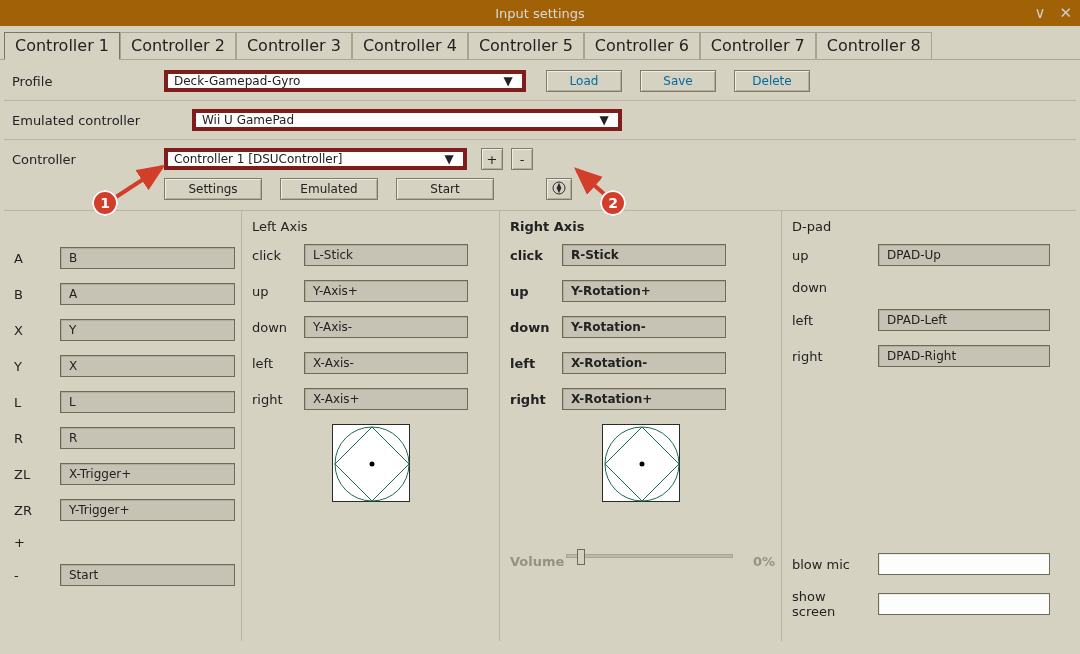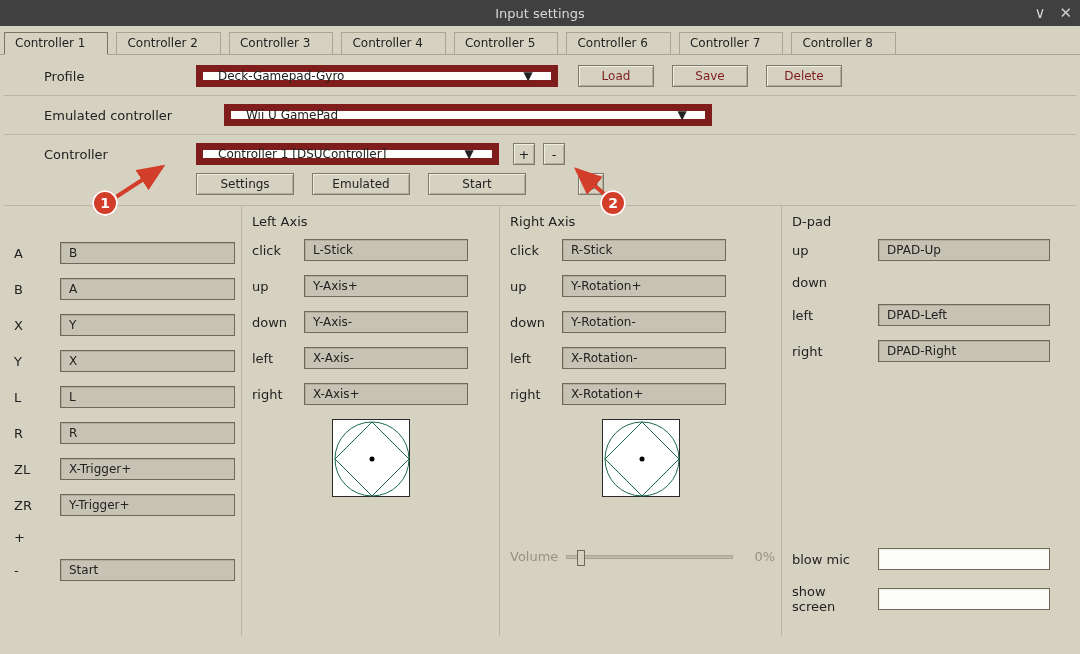--- a/index.html
+++ b/index.html
@@ -6,21 +6,21 @@
   html, body { margin: 0; padding: 0; }
   body {
     font-family: "DejaVu Sans", "Liberation Sans", Arial, sans-serif;
     font-size: 12px;
     background: #d6d2c2;
     color: #222;
     width: 1080px;
   }
   
   .titlebar {
-    background: #404040;
+    background: #a16207;
     color: #d9d9d9;
     height: 26px;
     display: flex;
     align-items: center;
     justify-content: center;
     position: relative;
   }
   .titlebar .title { font-size: 13px; }
   .titlebar .win-controls {
     position: absolute;
@@ -29,25 +29,25 @@
   }
   .titlebar .win-controls span { font-size: 15px; color: #cfcfcf; cursor: default; }
   
   .tabs {
     display: flex;
     padding: 6px 4px 0 4px;
     border-bottom: 1px solid #a9a596;
     background: #d6d2c2;
   }
   .tab {
-    padding: 3px 22px 4px 10px;
+    padding: 3px 10px 4px 10px;
     border: 1px solid #a9a596;
     border-bottom: none;
-    margin-right: 8px;
-    font-size: 12px;
+    margin-right: 0;
+    font-size: 16px;
     background: #d6d2c2;
     position: relative;
     cursor: default;
   }
   .tab.active {
     border-top: 1px solid #7a7666;
     border-left: 1px solid #7a7666;
     border-right: 1px solid #7a7666;
     background: #d6d2c2;
     z-index: 2;
@@ -55,69 +55,69 @@
     margin-bottom: -1px;
   }
   
   .panel { padding: 4px 4px 8px 4px; }
   .row {
     display: flex;
     align-items: center;
     padding: 6px 0;
   }
   .row-divider { border-bottom: 1px solid #b9b5a4; margin: 2px 0; }
-  .label { width: 160px; padding-left: 8px; font-size: 13px; margin-left: 32px; }
+  .label { width: 160px; padding-left: 8px; font-size: 13px; }
   .combo {
     height: 22px;
-    border: 7px solid #7f1d1d;
+    border: 4px solid #7f1d1d;
     background: #fdfdfb;
     display: inline-flex;
     align-items: center;
-    padding: 0 15px;
+    padding: 0 6px;
     font-size: 12px;
     position: relative;
   }
   .combo .arrow {
     margin-left: auto;
     width: 16px; text-align: center;
   }
   .btn {
     height: 22px;
     min-width: 76px;
     border: 1px solid #7f7b6b;
     background: #d6d2c2;
     display: inline-flex;
     align-items: center;
     justify-content: center;
     padding: 0 12px;
     font-size: 12px;
     box-shadow: inset 1px 1px 0 #efeee5, inset -1px -1px 0 #b2ad9b;
   }
-  .btn[data-disabled="true"] { color: #7f1d1d; }
+  .btn[data-disabled="true"] { color: #0369a1; }
   .smallbtn {
     height: 22px; width: 22px;
     border: 1px solid #7f7b6b;
     background: #d6d2c2;
     display: inline-flex;
     align-items: center;
     justify-content: center;
     box-shadow: inset 1px 1px 0 #efeee5, inset -1px -1px 0 #b2ad9b;
     font-size: 13px;
   }
   
   .maparea {
     display: flex;
     border-top: 1px solid #b9b5a4;
     margin-top: 4px;
   }
   .col { border-right: 1px solid #b9b5a4; padding: 8px 6px 8px 6px; }
   .col:last-child { border-right: none; }
   .col-buttons { width: 238px; }
   .col-left    { width: 258px; }
-  .col-right   { width: 282px; }
+  .col-right   { width: 282px; font-weight: bold; }
   .col-dpad    { flex: 1; }
   .col-header {
     font-size: 13px;
     padding: 0 4px 10px 4px;
   }
   .maprow {
     display: flex;
     align-items: center;
     gap: 6px;
     margin-bottom: 14px;
@@ -140,21 +140,21 @@
   .col-buttons .bindbox { width: 175px; }
   .col-dpad    .bindbox { width: 172px; }
   .stick-vis {
     width: 78px; height: 78px;
     background: #fff;
     border: 1px solid #2b2b2b;
     margin: 4px auto 0 auto;
     position: relative;
   }
   .stick-vis svg { position: absolute; left:0; top:0; }
-  .slider-row { display:flex; align-items:center; gap:10px; margin-top:4px; }
+  .slider-row { display:flex; align-items:flex-start; gap:10px; margin-top:4px; }
   .slider-row .slabel { color:#96927f; font-size:13px; width:50px; padding-left:4px; }
   .slider-row .sperc  { color:#96927f; font-size:13px; width:32px; text-align:right; }
   .slider {
     flex: 1; height: 4px; background:#bdb9a8; position:relative; border:1px solid #a9a596;
   }
   .slider .thumb {
     position:absolute; left:10px; top:-6px; width:8px; height:16px;
     background:#d6d2c2; border:1px solid #6e6a5a;
   }
   .emptybox {
@@ -225,21 +225,21 @@
       <div style="width:18px"></div>
       <div class="btn" data-disabled="true">
           <span>Delete</span>
         </div>
     </div>
 
     <div class="row-divider"></div>
 
     <div class="row">
       <div class="label" style="width:188px">Emulated controller</div>
-      <div class="combo" style="width:488px">
+      <div class="combo" style="width:430px">
         <span>Wii U GamePad</span>
         <span class="arrow">▼</span>
       </div>
     </div>
 
     <div class="row-divider"></div>
 
     <div class="row">
       <div class="label">Controller</div>
       <div class="combo" style="width:303px">

